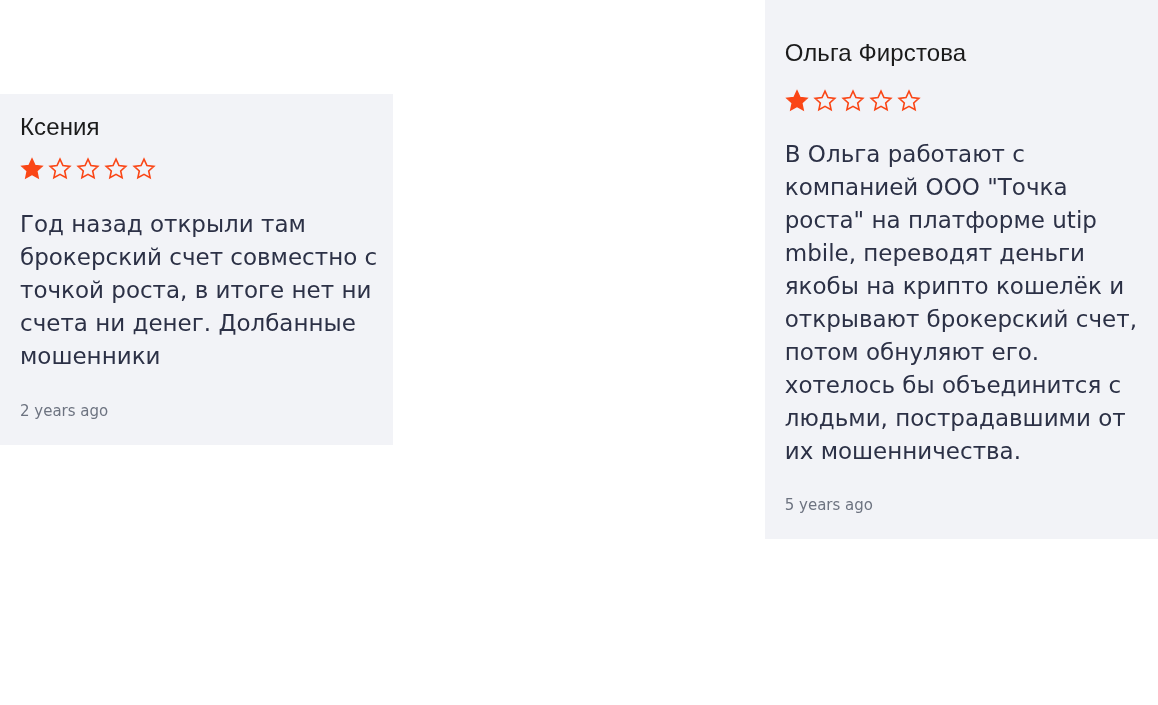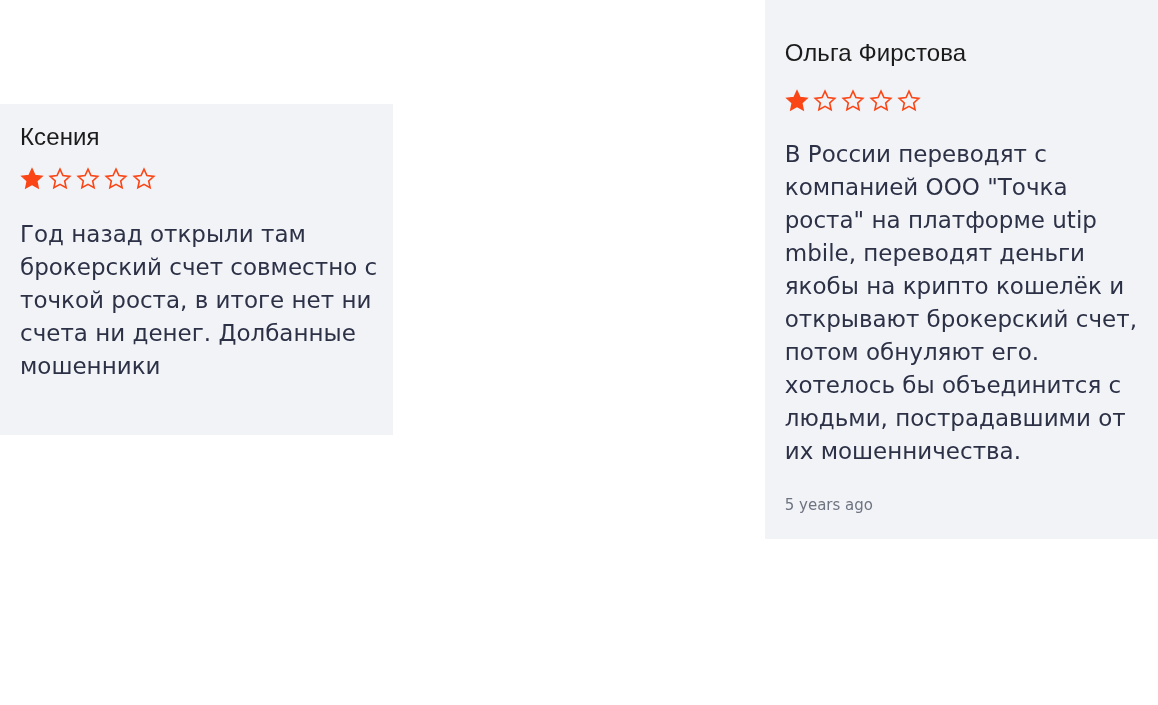--- a/index.html
+++ b/index.html
@@ -110,20 +110,21 @@
             <path d="M12 2.2 L14.95 8.6 L21.8 9.35 L16.7 13.95 L18.1 20.7 L12 17.3 L5.9 20.7 L7.3 13.95 L2.2 9.35 L9.05 8.6 Z" fill="none" stroke="#fa4616" stroke-width="1.6" stroke-linejoin="miter"></path>
           </svg>
         </span>
       <span class="star">
           <svg viewBox="0 0 24 24" xmlns="http://www.w3.org/2000/svg">
             <path d="M12 2.2 L14.95 8.6 L21.8 9.35 L16.7 13.95 L18.1 20.7 L12 17.3 L5.9 20.7 L7.3 13.95 L2.2 9.35 L9.05 8.6 Z" fill="none" stroke="#fa4616" stroke-width="1.6" stroke-linejoin="miter"></path>
           </svg>
         </span>
     </div>
     <p class="review-text">Год назад открыли там брокерский счет совместно с точкой роста, в итоге нет ни счета ни денег. Долбанные мошенники</p>
+    <p class="review-time">2 years ago</p>
   </div>
 
   <div class="card-gap"></div>
 
   <div class="review-card card-2">
     <h3 class="reviewer-name">Ольга Фирстова</h3>
     <div class="rating-stars">
       <span class="star">
           <svg viewBox="0 0 24 24" xmlns="http://www.w3.org/2000/svg">
             <path d="M12 2.2 L14.95 8.6 L21.8 9.35 L16.7 13.95 L18.1 20.7 L12 17.3 L5.9 20.7 L7.3 13.95 L2.2 9.35 L9.05 8.6 Z" fill="#fa4616" stroke="#fa4616" stroke-width="1.6" stroke-linejoin="miter"></path>
@@ -143,17 +144,17 @@
           <svg viewBox="0 0 24 24" xmlns="http://www.w3.org/2000/svg">
             <path d="M12 2.2 L14.95 8.6 L21.8 9.35 L16.7 13.95 L18.1 20.7 L12 17.3 L5.9 20.7 L7.3 13.95 L2.2 9.35 L9.05 8.6 Z" fill="none" stroke="#fa4616" stroke-width="1.6" stroke-linejoin="miter"></path>
           </svg>
         </span>
       <span class="star">
           <svg viewBox="0 0 24 24" xmlns="http://www.w3.org/2000/svg">
             <path d="M12 2.2 L14.95 8.6 L21.8 9.35 L16.7 13.95 L18.1 20.7 L12 17.3 L5.9 20.7 L7.3 13.95 L2.2 9.35 L9.05 8.6 Z" fill="none" stroke="#fa4616" stroke-width="1.6" stroke-linejoin="miter"></path>
           </svg>
         </span>
     </div>
-    <p class="review-text">В России переводят с компанией ООО "Точка роста" на платформе utip mbile, переводят деньги якобы на крипто кошелёк и открывают брокерский счет, потом обнуляют его. хотелось бы объединится с людьми, пострадавшими от их мошенничества.</p>
+    <p class="review-text">В Ольга работают с компанией ООО "Точка роста" на платформе utip mbile, переводят деньги якобы на крипто кошелёк и открывают брокерский счет, потом обнуляют его. хотелось бы объединится с людьми, пострадавшими от их мошенничества.</p>
     <p class="review-time">5 years ago</p>
   </div>
 
 </div>
 
 </body></html>

